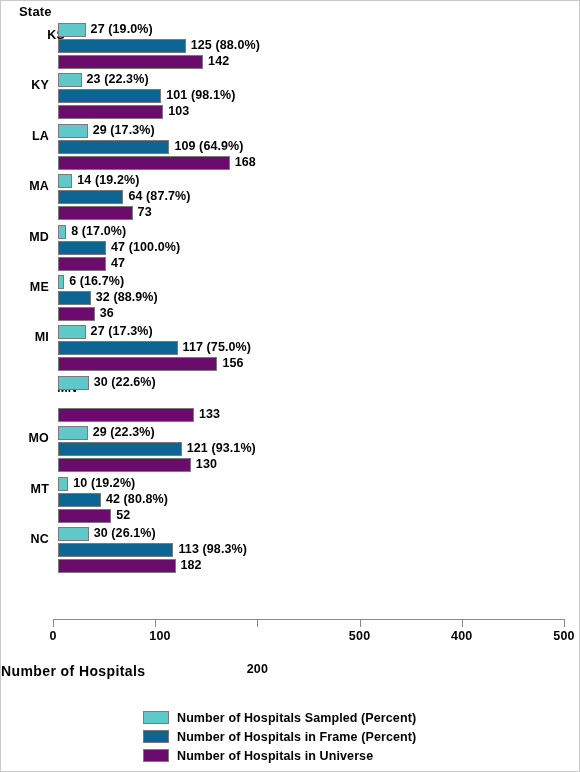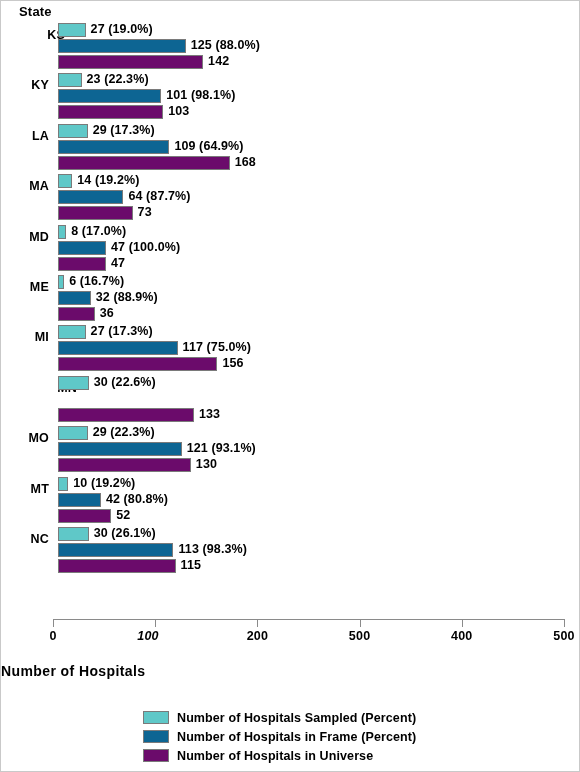--- a/index.html
+++ b/index.html
@@ -310,33 +310,33 @@
         <div class="bar-row" style="top: 0px;">
           <div class="bar sampled" title="NC Number of Hospitals Sampled (Percent): 30" style="width: 30.66px;"></div>
           <div class="bar-value" style="left: 92.66px;">30  (26.1%)</div>
         </div>
         <div class="bar-row" style="top: 16px;">
           <div class="bar frame" title="NC Number of Hospitals in Frame (Percent): 113" style="width: 115.486px;"></div>
           <div class="bar-value" style="left: 177.486px;">113  (98.3%)</div>
         </div>
         <div class="bar-row" style="top: 32px;">
           <div class="bar universe" title="NC Number of Hospitals in Universe: 115" style="width: 117.53px;"></div>
-          <div class="bar-value" style="left: 179.53px;">115</div>
+          <div class="bar-value" style="left: 179.53px;">182</div>
         </div>
       </div>
     </div>
 
   <div id="axis-line"></div>
   <div id="ticks-layer">
       <div class="tick" style="left: 52px;"></div>
       <div class="tick-label" style="left: 52px;">0</div>
       <div class="tick" style="left: 154.2px;"></div>
-      <div class="tick-label" style="left: 147px; font-style: italic;">100</div>
+      <div class="tick-label" style="left: 159px;">100</div>
       <div class="tick" style="left: 256.4px;"></div>
-      <div class="tick-label" style="left: 256.4px;">200</div>
+      <div class="tick-label" style="left: 256.4px; margin-top: 33px;">200</div>
       <div class="tick" style="left: 358.6px;"></div>
       <div class="tick-label" style="left: 358.6px;">500</div>
       <div class="tick" style="left: 460.8px;"></div>
       <div class="tick-label" style="left: 460.8px;">400</div>
       <div class="tick" style="left: 563px;"></div>
       <div class="tick-label" style="left: 563px;">500</div>
     </div>
   <div id="xlabel">Number of Hospitals</div>
 
   <div id="legend">

